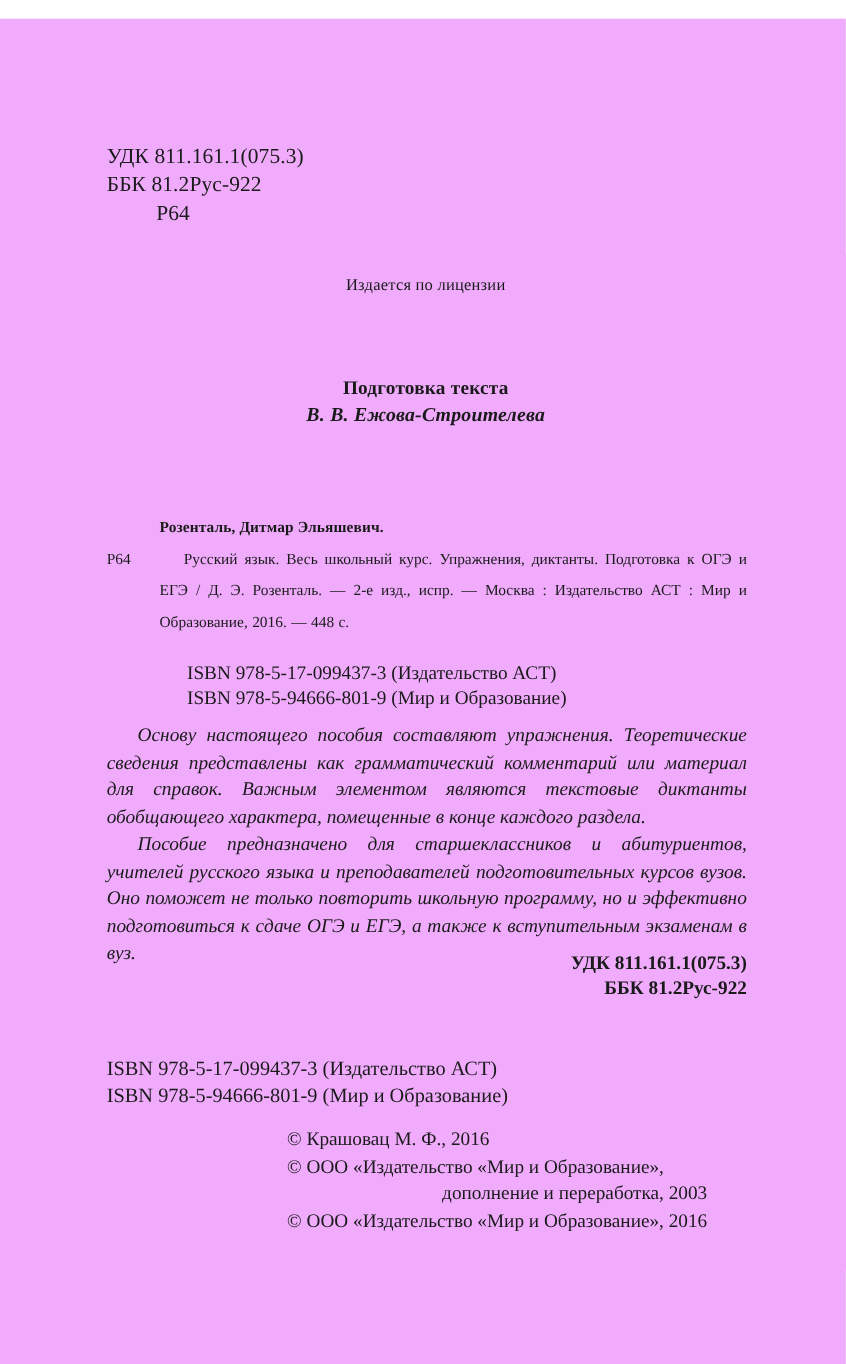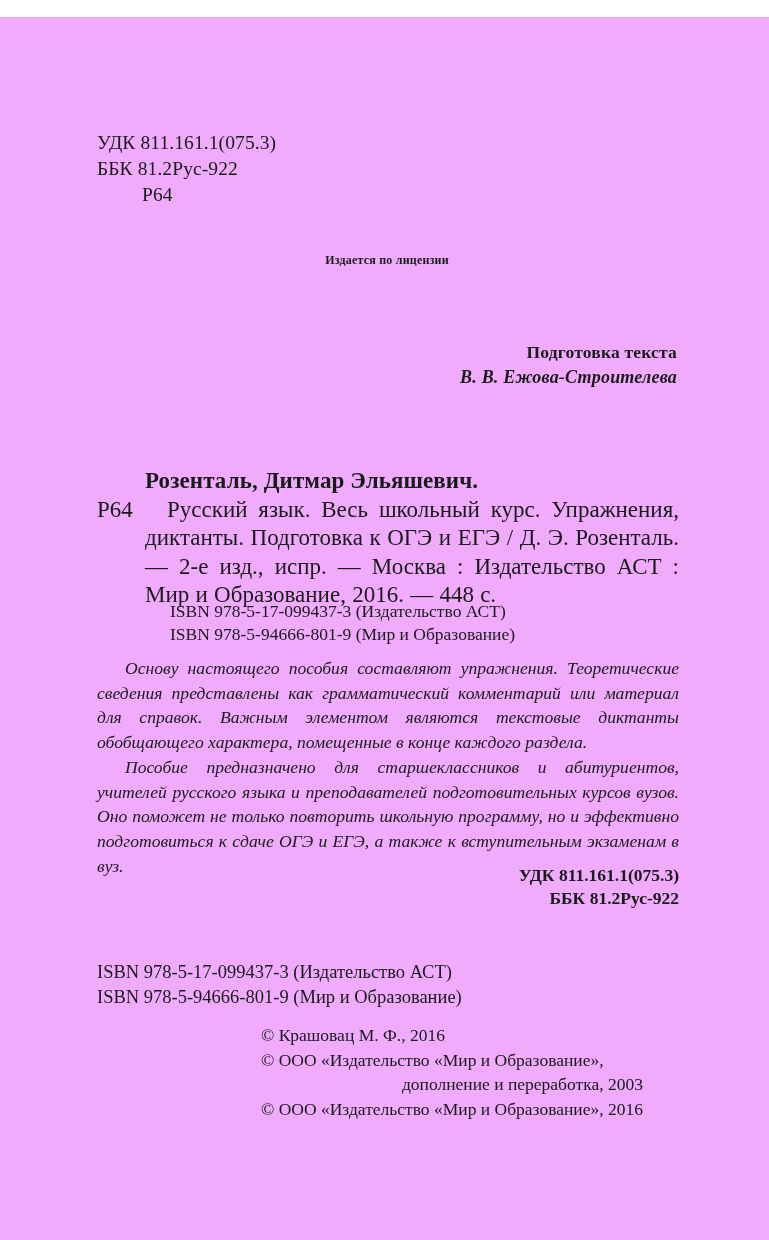--- a/index.html
+++ b/index.html
@@ -34,49 +34,48 @@
     letter-spacing: 0.1px;
   }
   #udk-block .code-line { white-space: pre; }
   #udk-block .code-line.indent { padding-left: 45px; }
 
   
   #licence-block {
     left: 97px;
     top: 231px;
     width: 580px;
-    font-size: 12px;
+    font-size: 15px;
     line-height: 25px;
-    font-weight: bold;
+    font-weight: normal;
     letter-spacing: 0.2px;
   }
 
   
   #credit-block {
     left: 97px;
     top: 323px;
     width: 580px;
     font-size: 17.5px;
     line-height: 25px;
     letter-spacing: 0.2px;
-    text-align: right;
   }
   #credit-block .credit-role { font-weight: bold; }
   #credit-block .credit-name {
     font-weight: bold;
     font-style: italic;
     font-size: 18px;
   }
 
   
   #catalog-block {
     left: 97px;
     top: 450px;
     width: 582px;
-    font-size: 23px;
+    font-size: 14px;
     line-height: 28.5px;
   }
   #catalog-block .author {
     font-weight: bold;
     padding-left: 48px;
     letter-spacing: 0.1px;
   }
   #catalog-block .entry-body {
     position: relative;
     padding-left: 48px;

